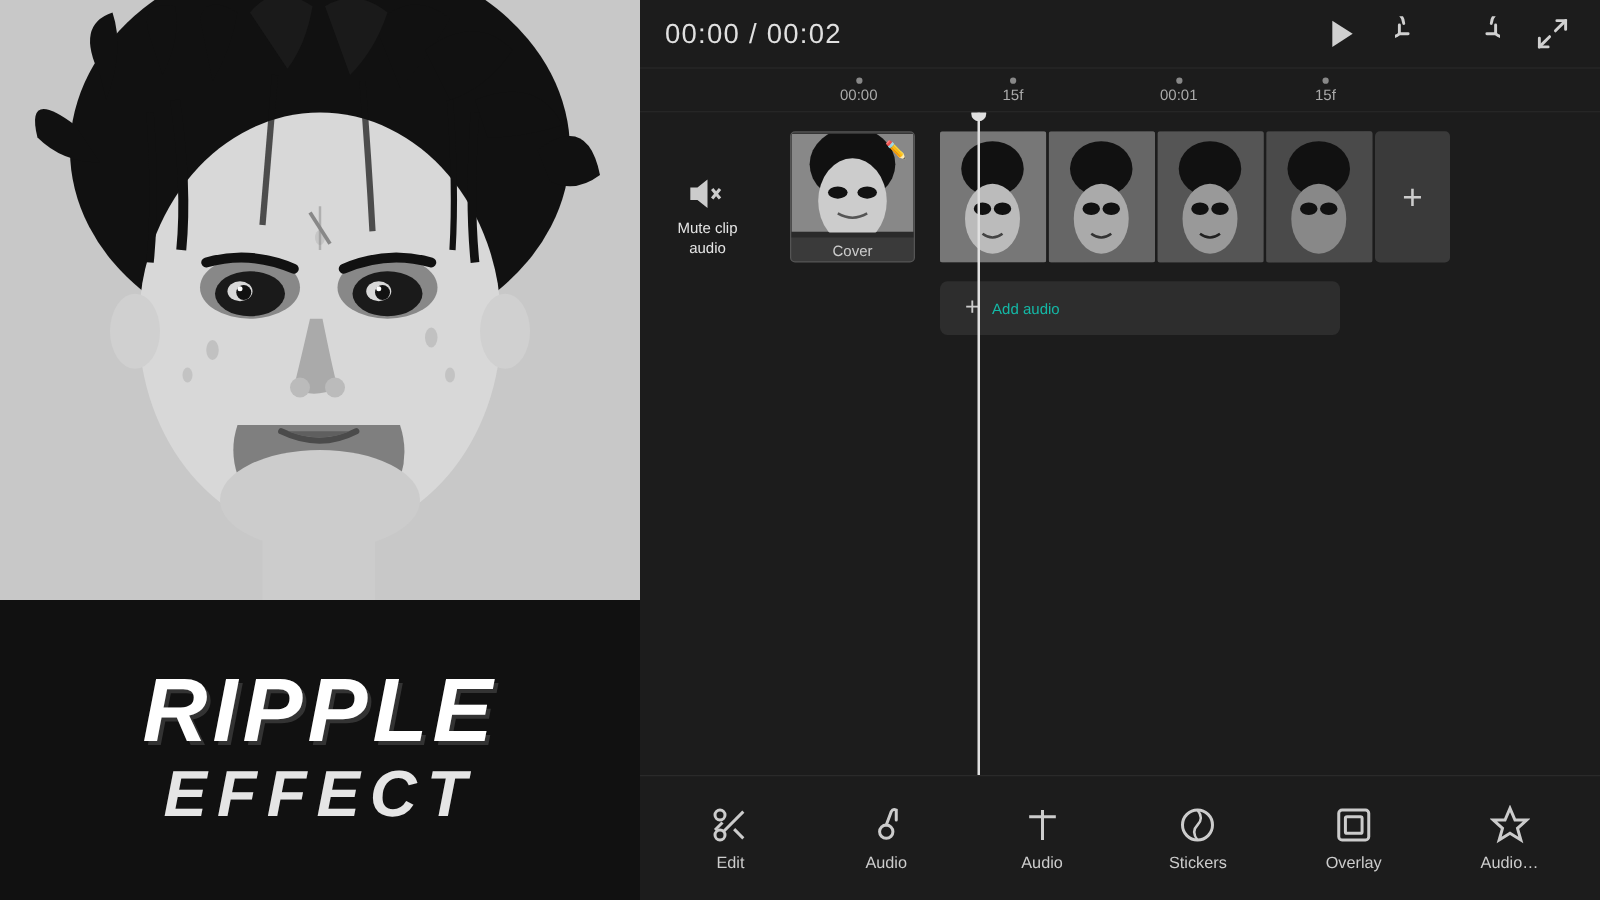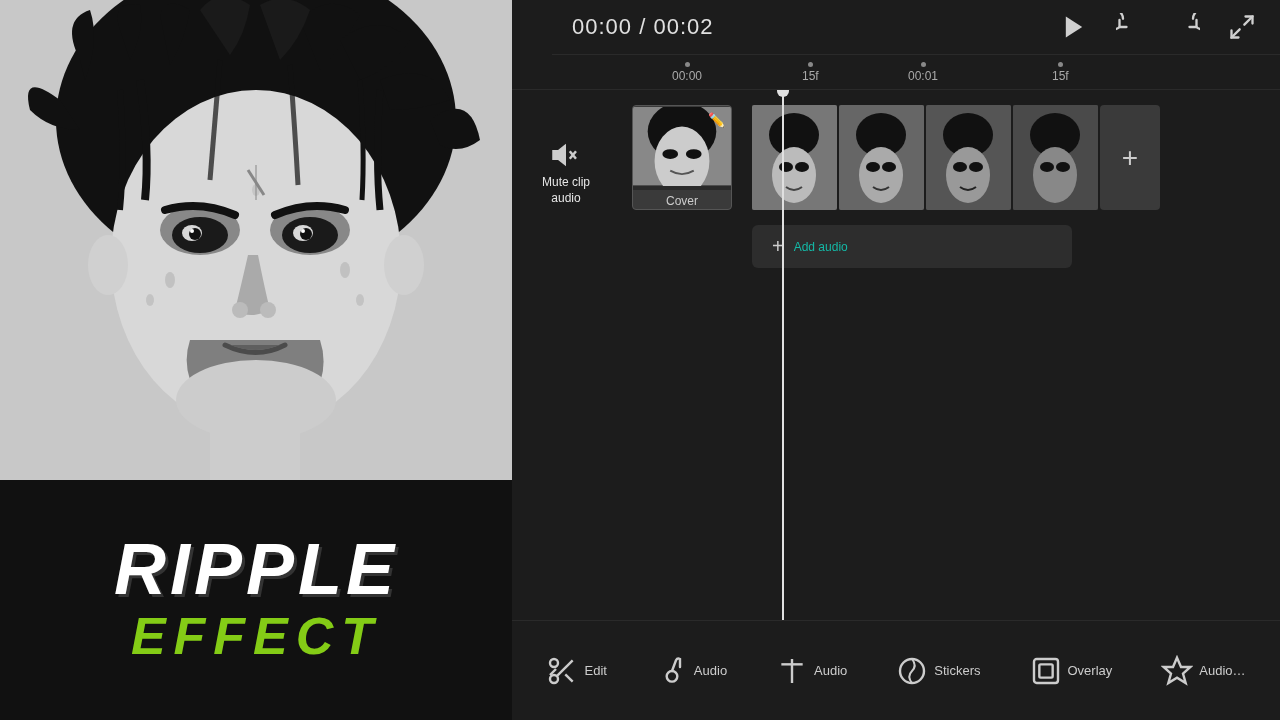--- a/index.html
+++ b/index.html
@@ -57,21 +57,21 @@
       letter-spacing: 4px;
       text-transform: uppercase;
       line-height: 1;
       font-style: italic;
       text-shadow: 3px 3px 0 #333;
     }
 
     #effect-title {
       font-size: 52px;
       font-weight: 900;
-      color: #84cc16;
+      color: #e5e5e5;
       letter-spacing: 8px;
       text-transform: uppercase;
       line-height: 1.2;
       font-style: italic;
     }
 
     
     #right-panel {
       flex: 1;
       height: 720px;
@@ -82,21 +82,20 @@
 
     
     #top-bar {
       height: 55px;
       background: #1c1c1c;
       display: flex;
       align-items: center;
       padding: 0 20px;
       gap: 20px;
       border-bottom: 1px solid #2a2a2a;
-      margin-left: 40px;
     }
 
     #timecode {
       font-size: 22px;
       color: #e0e0e0;
       font-weight: 500;
       letter-spacing: 1px;
     }
 
     .top-bar-spacer { flex: 1; }
@@ -323,21 +322,21 @@
       background: #1c1c1c;
       display: flex;
       align-items: center;
       justify-content: space-around;
       border-top: 1px solid #2a2a2a;
       padding: 0 10px;
     }
 
     .toolbar-item {
       display: flex;
-      flex-direction: row;
+      flex-direction: column;
       align-items: center;
       gap: 6px;
       cursor: pointer;
       min-width: 60px;
     }
 
     .toolbar-item svg {
       width: 32px;
       height: 32px;
       color: #ccc;
@@ -474,21 +473,21 @@
   <div id="timeline-ruler">
     <div id="ruler-track">
       <span class="ruler-marker" style="left: 160px;">
         <div class="ruler-dot"></div>
         <span>00:00</span>
       </span>
       <span class="ruler-marker" style="left: 290px;">
         <div class="ruler-dot"></div>
         <span>15f</span>
       </span>
-      <span class="ruler-marker" style="left: 396px;">
+      <span class="ruler-marker" style="left: 416px;">
         <div class="ruler-dot"></div>
         <span>00:01</span>
       </span>
       <span class="ruler-marker" style="left: 540px;">
         <div class="ruler-dot"></div>
         <span>15f</span>
       </span>
     </div>
   </div>
 

